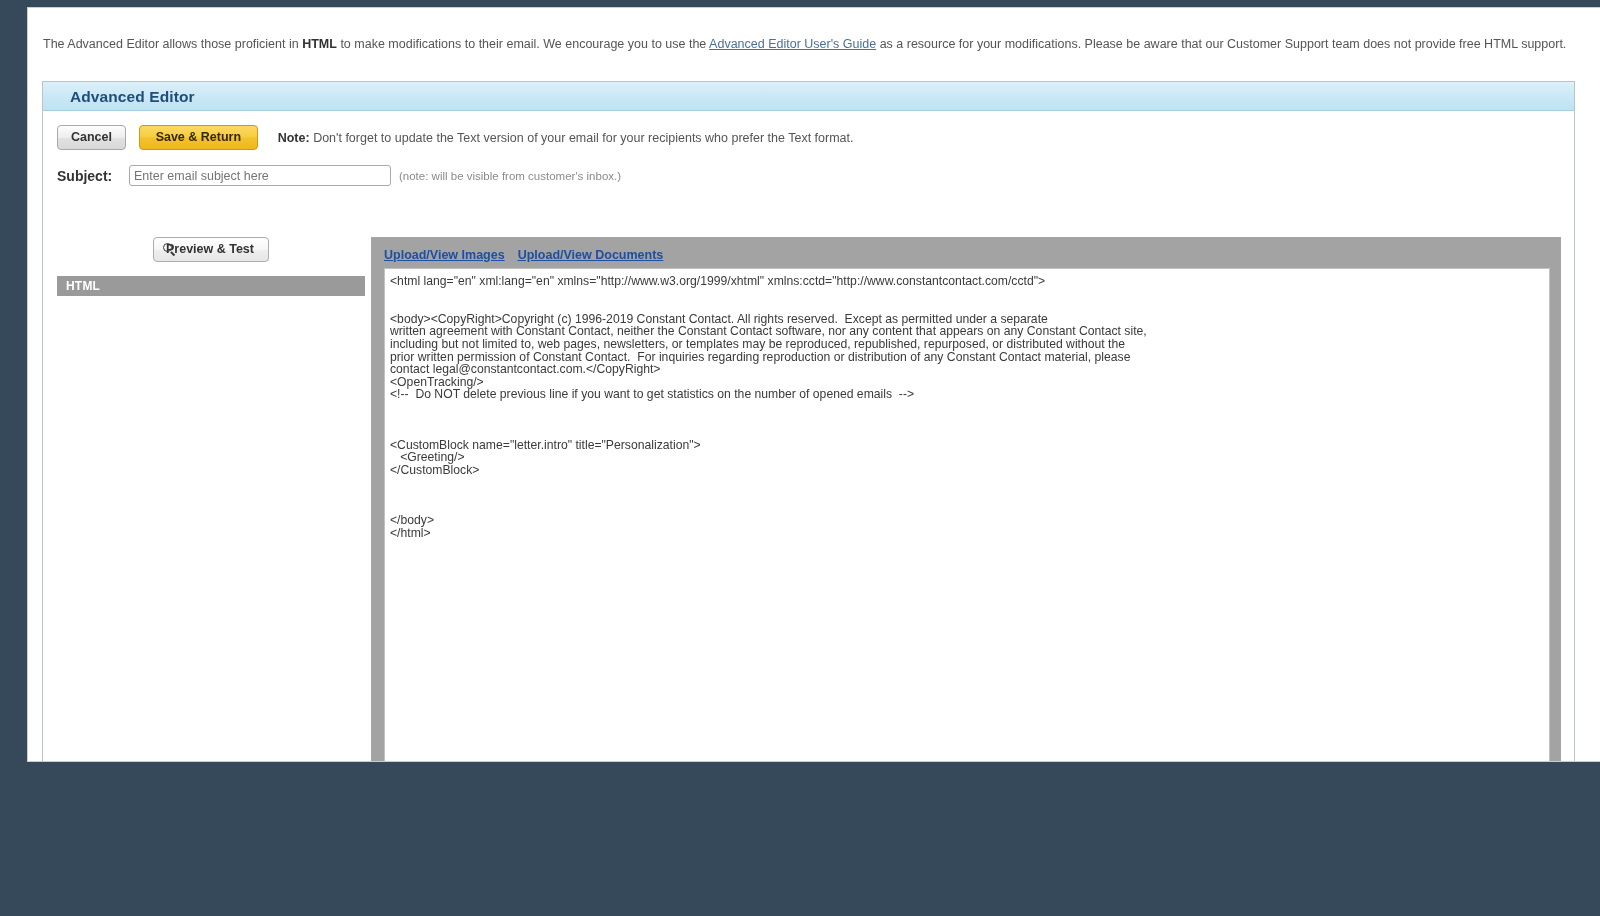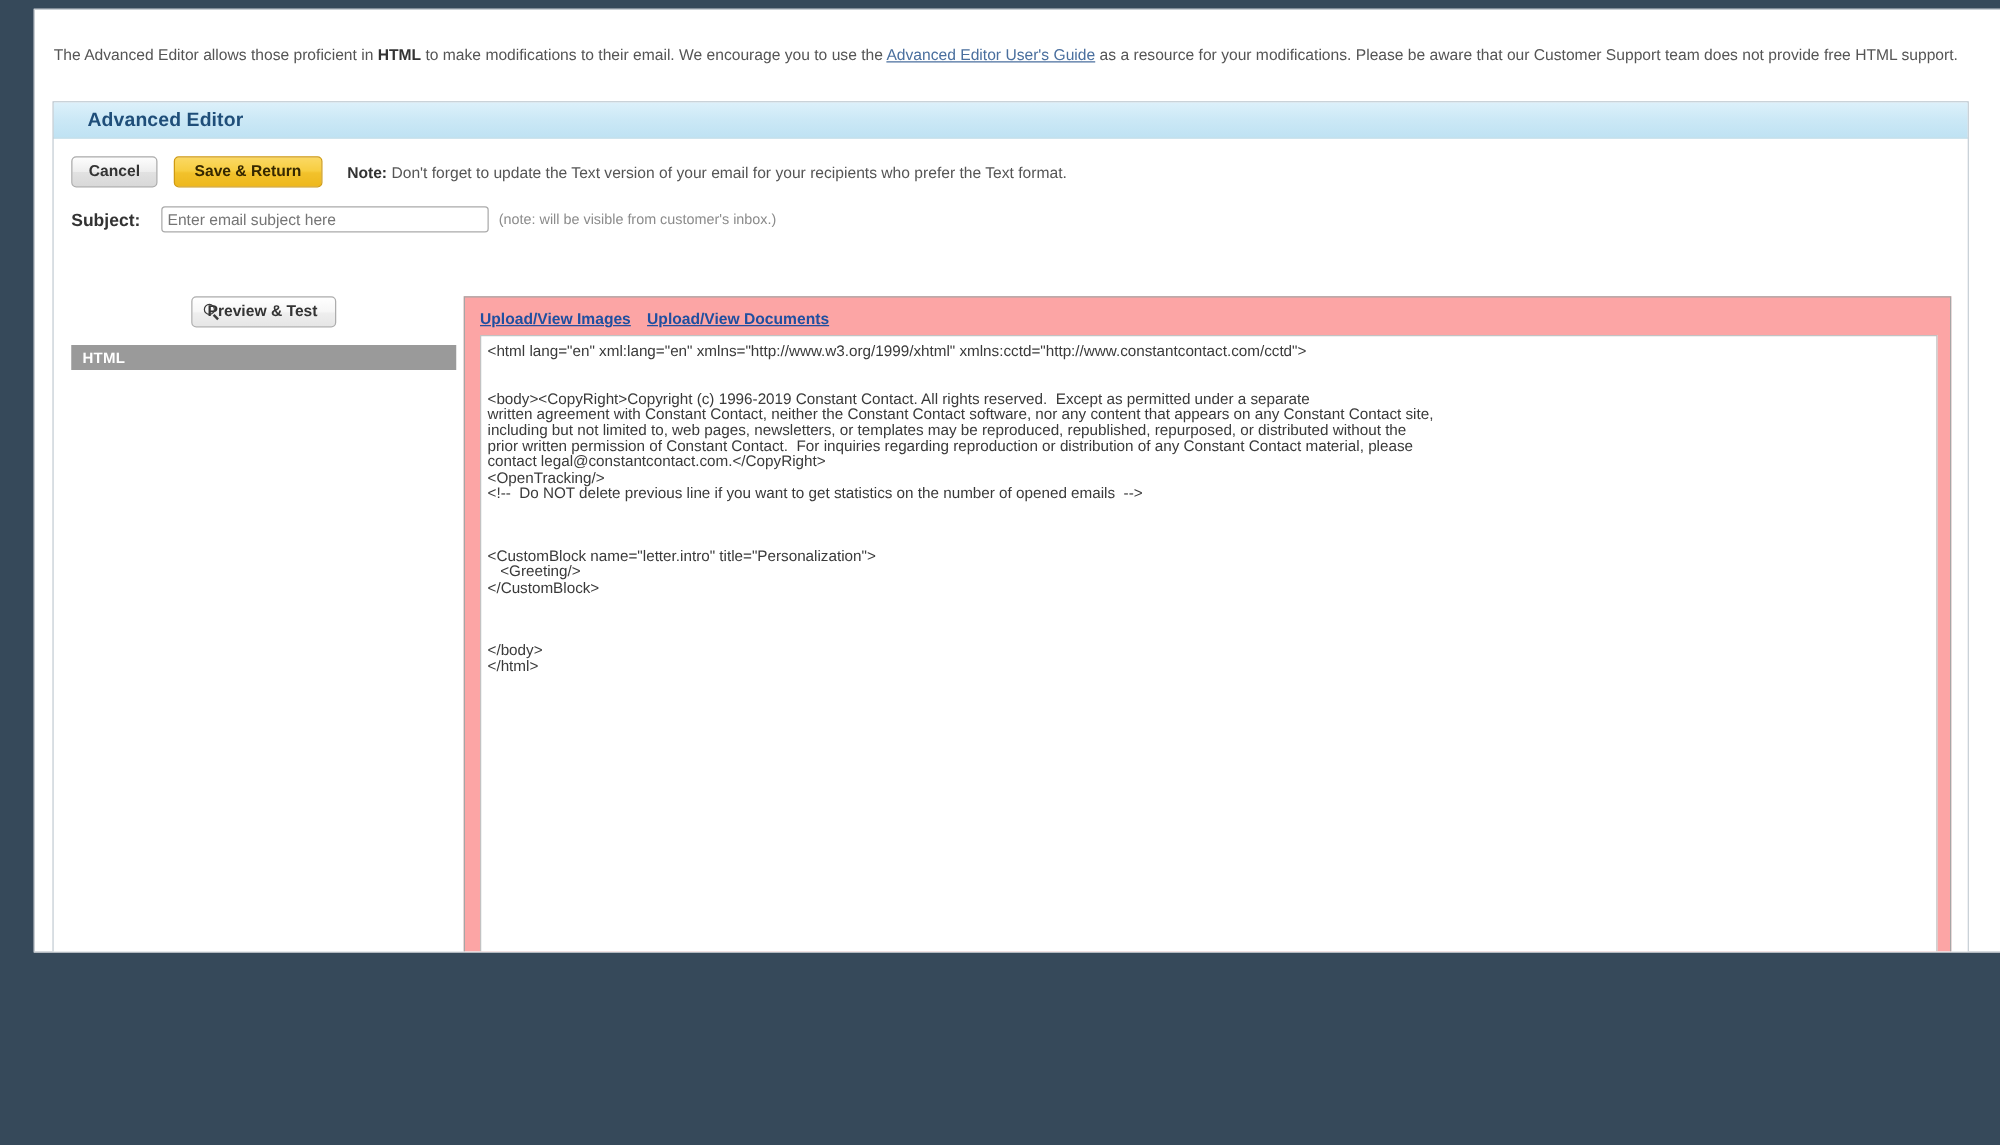--- a/index.html
+++ b/index.html
@@ -221,21 +221,21 @@
   }
 
   
   #editor-area {
     position: absolute;
     left: 328px;
     top: 126px;
     width: 1190px;
     height: 625px;
     border: 1px solid #a6a6a6;
-    background: #fca5a5;
+    background: #a3a3a3;
   }
   #upload-links {
     padding: 9px 0 6px 12px;
     white-space: nowrap;
   }
   #upload-links a {
     color: #1f4fa0;
     font-size: 12.5px;
     font-weight: bold;
     text-decoration: underline;

